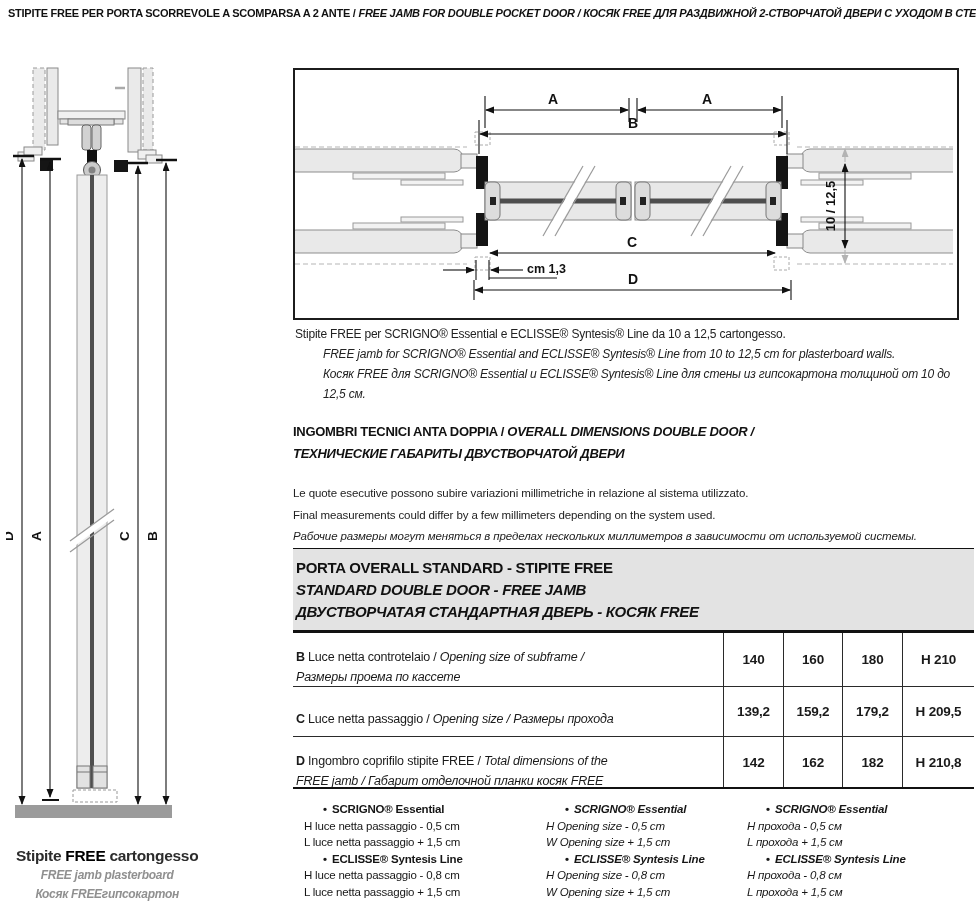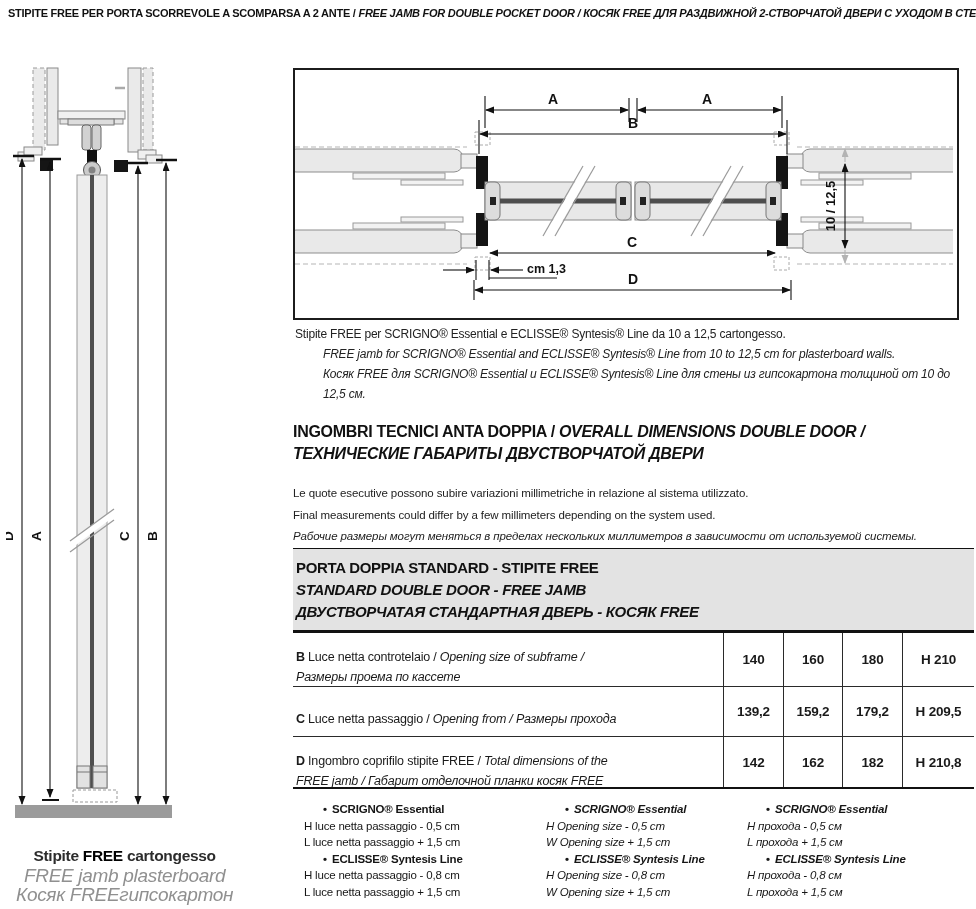--- a/index.html
+++ b/index.html
@@ -12,21 +12,21 @@
   .doc-header .it2{font-style:italic;}
 
   
   .plan-frame{left:293px;top:68px;width:662px;height:248px;border:2px solid #1c1c1c;overflow:hidden;background:#fff;}
 
   
   .plan-caption{left:295px;top:324px;width:670px;font-size:12px;line-height:20px;letter-spacing:-0.2px;color:#222;}
   .plan-caption .i{font-style:italic;margin-left:28px;}
 
   
-  .sec-title{left:293px;top:421px;width:672px;font-size:16px;font-weight:bold;line-height:22px;letter-spacing:-0.3px;color:#111;}
+  .sec-title{left:293px;top:421px;width:672px;font-size:13px;font-weight:bold;line-height:22px;letter-spacing:-0.3px;color:#111;}
   .sec-title .i{font-style:italic;}
 
   
   .notes{left:293px;top:483px;width:672px;font-size:11.5px;line-height:21.5px;letter-spacing:-0.1px;color:#222;}
   .notes .i{font-style:italic;}
 
   
   .tbl-title{left:293px;top:548px;width:681px;height:82px;background:#e3e3e3;
              border-top:1.5px solid #111;box-sizing:border-box;padding:8px 0 0 3px;
              font-size:15px;font-weight:bold;line-height:22px;letter-spacing:-0.3px;color:#111;}
@@ -50,21 +50,21 @@
   .bl-en{left:536px;width:205px;font-style:italic;}
   .bl-ru{left:737px;width:225px;font-style:italic;}
   .blist .head{font-weight:bold;margin-left:29px;}
   .blist .sub{padding-left:10px;}
   .blist .bullet{display:inline-block;width:9px;font-style:normal;}
 
   
   .left-caption{left:16px;top:846px;font-size:15.5px;line-height:19.5px;letter-spacing:-0.3px;text-align:center;}
   .left-caption .l1{font-weight:bold;color:#2c2c2c;}
   .left-caption .l1 .free{color:#000;}
-  .left-caption .gi{font-style:italic;font-weight:normal;color:#909090;font-size:19px;}
+  .left-caption .gi{font-style:italic;font-weight:bold;color:#909090;font-size:12px;}
 
   svg text{font-family:"Liberation Sans", sans-serif;}
 </style>
 </head>
 <body>
 
 <div id="page">
 
   <div class="abs doc-header">
     <span>STIPITE FREE PER PORTA SCORREVOLE A SCOMPARSA A 2 ANTE / </span><span class="it2">FREE JAMB FOR DOUBLE POCKET DOOR / КОСЯК FREE ДЛЯ РАЗДВИЖНОЙ 2-СТВОРЧАТОЙ ДВЕРИ С УХОДОМ В СТЕНУ</span>
@@ -269,39 +269,39 @@
     <div class="i">ТЕХНИЧЕСКИЕ ГАБАРИТЫ ДВУСТВОРЧАТОЙ ДВЕРИ</div>
   </div>
 
   <div class="abs notes">
     <div>Le quote esecutive possono subire variazioni millimetriche in relazione al sistema utilizzato.</div>
     <div>Final measurements could differ by a few millimeters depending on the system used.</div>
     <div class="i">Рабочие размеры могут меняться в пределах нескольких миллиметров в зависимости от используемой системы.</div>
   </div>
 
   <div class="abs tbl-title">
-    <div>PORTA DOPPIA STANDARD - STIPITE FREE</div>
+    <div>PORTA OVERALL STANDARD - STIPITE FREE</div>
     <div class="i">STANDARD DOUBLE DOOR - FREE JAMB</div>
     <div class="i">ДВУСТВОРЧАТАЯ СТАНДАРТНАЯ ДВЕРЬ - КОСЯК FREE</div>
   </div>
 
   <div class="abs tbl">
     <div class="trow h-b">
       <div class="tdesc">
         <div><b>B</b><span> Luce netta controtelaio / </span><span class="i">Opening size of subframe /</span></div>
         <div class="i">Размеры проема по кассете</div>
       </div>
       <div class="tcell w1">140</div>
       <div class="tcell w2">160</div>
       <div class="tcell w3">180</div>
       <div class="tcell w4">H 210</div>
     </div>
     <div class="trow h-c">
       <div class="tdesc" style="padding-top:14px;">
-        <div><b>C</b><span> Luce netta passaggio / </span><span class="i">Opening from / </span><span class="i">Размеры прохода</span></div>
+        <div><b>C</b><span> Luce netta passaggio / </span><span class="i">Opening size / </span><span class="i">Размеры прохода</span></div>
       </div>
       <div class="tcell w1">139,2</div>
       <div class="tcell w2">159,2</div>
       <div class="tcell w3">179,2</div>
       <div class="tcell w4">H 209,5</div>
     </div>
     <div class="trow h-d">
       <div class="tdesc">
         <div><b>D</b><span> Ingombro coprifilo stipite FREE / </span><span class="i">Total dimensions of the</span></div>
         <div class="i">FREE jamb / Габарит отделочной планки косяк FREE</div>

